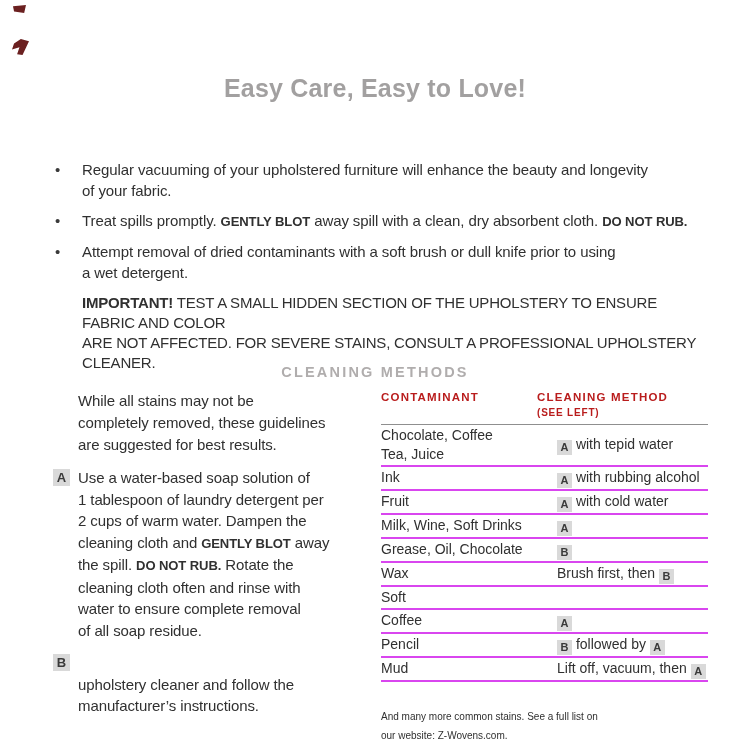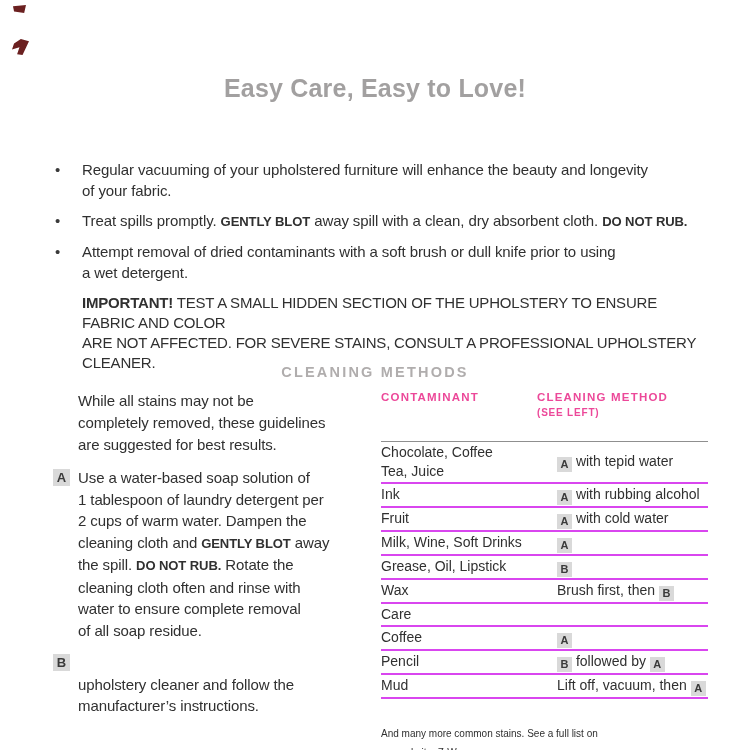--- a/index.html
+++ b/index.html
@@ -35,21 +35,21 @@
   .col-left{flex:0 0 328px;width:328px;}
   .intro{margin-left:25px;width:298px;font-size:15px;line-height:22px;letter-spacing:-.1px;color:#303030;}
   .method-item{display:flex;margin-top:11px;font-size:15px;line-height:21.5px;letter-spacing:-.1px;color:#303030;}
   .method-badge{
     flex:0 0 17px;width:17px;height:17px;margin-right:8px;margin-top:2px;
     background:#d9d9d9;color:#3a3a3a;font-size:13px;font-weight:700;text-align:center;line-height:17px;
   }
   .method-text{width:298px;}
 
   .col-right{flex:0 0 327px;width:327px;color:#303030;}
-  .table-header{display:flex;border-bottom:1px solid #8f8f8f;padding:1px 0 22px;color:#ec4899;font-weight:700;}
+  .table-header{display:flex;border-bottom:1px solid #8f8f8f;padding:1px 0 5px;color:#b91c1c;font-weight:700;}
   .th-contaminant{flex:0 0 156px;width:156px;font-size:11.5px;letter-spacing:1.2px;line-height:13px;}
   .th-method{flex:1;font-size:11.5px;letter-spacing:1.2px;line-height:13px;}
   .th-sub{display:block;font-size:10px;letter-spacing:.8px;margin-top:2px;}
   .trow{display:flex;border-bottom:2px solid #d946ef;padding:1px 0;font-size:14px;line-height:19px;}
   .cell-contaminant{flex:0 0 156px;width:156px;align-self:flex-start;}
   .cell-method{flex:1;align-self:center;padding-left:20px;}
   .badge-inline{
     display:inline-block;width:15px;height:15px;background:#d9d9d9;color:#3a3a3a;
     font-size:11px;font-weight:700;text-align:center;line-height:15px;vertical-align:-2px;
   }
@@ -128,31 +128,31 @@
     <div class="cell-contaminant"><span>Fruit</span></div>
     <div class="cell-method"><span class="badge-inline">A</span><span> with cold water</span></div>
   </div>
 
   <div class="trow">
     <div class="cell-contaminant"><span>Milk, Wine, Soft Drinks</span></div>
     <div class="cell-method"><span class="badge-inline">A</span></div>
   </div>
 
   <div class="trow">
-    <div class="cell-contaminant"><span>Grease, Oil, Lipstick</span></div>
+    <div class="cell-contaminant"><span>Grease, Oil, Chocolate</span></div>
     <div class="cell-method"><span class="badge-inline">B</span></div>
   </div>
 
   <div class="trow">
     <div class="cell-contaminant"><span>Wax</span></div>
     <div class="cell-method"><span>Brush first, then </span><span class="badge-inline">B</span></div>
   </div>
 
   <div class="trow">
-    <div class="cell-contaminant"><span>Care</span></div>
+    <div class="cell-contaminant"><span>Soft</span></div>
   </div>
 
   <div class="trow">
     <div class="cell-contaminant"><span>Coffee</span></div>
     <div class="cell-method"><span class="badge-inline">A</span></div>
   </div>
 
   <div class="trow">
     <div class="cell-contaminant"><span>Pencil</span></div>
     <div class="cell-method"><span class="badge-inline">B</span><span> followed by </span><span class="badge-inline">A</span></div>

